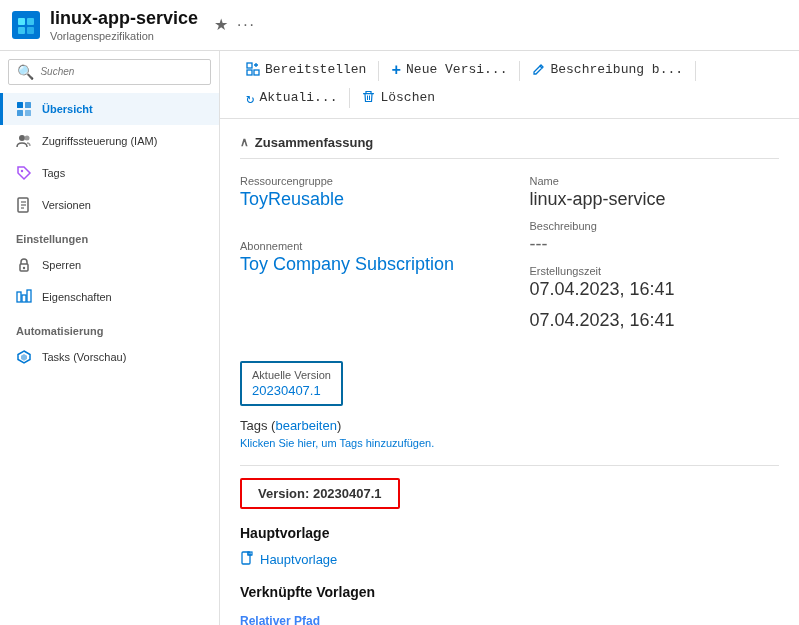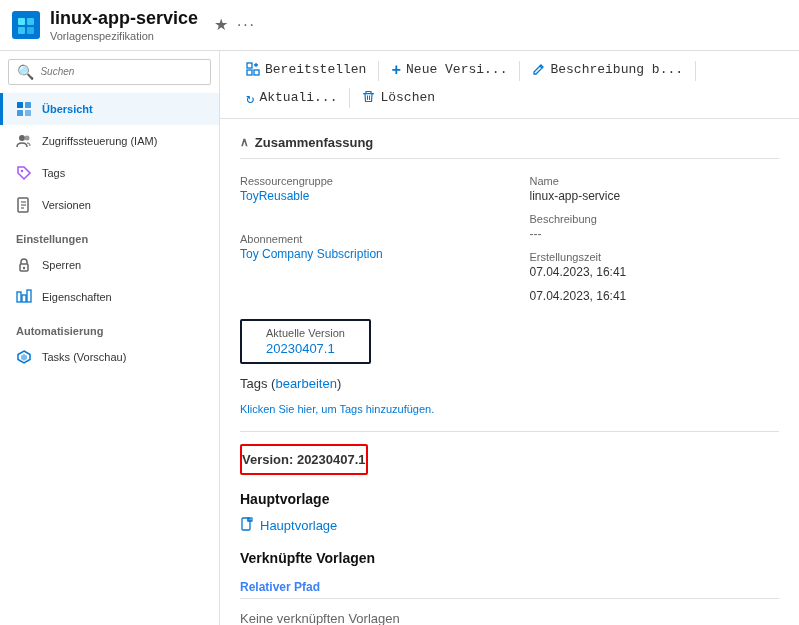--- a/index.html
+++ b/index.html
@@ -33,40 +33,40 @@
     .content { flex: 1; overflow-y: auto; background: #fff; }
     .toolbar { display: flex; align-items: center; gap: 0; padding: 6px 16px; border-bottom: 1px solid #e0e0e0; background: #fff; flex-shrink: 0; flex-wrap: wrap; }
     .toolbar-btn { display: flex; align-items: flex-start; gap: 5px; padding: 5px 10px; border: none; background: transparent; cursor: pointer; font-size: 13px; color: #333; border-radius: 2px; white-space: nowrap; font-family: Liberation Mono, monospace; }
     .toolbar-btn .btn-icon { font-size: 14px; color: #0078d4; }
     .toolbar-divider { width: 1px; height: 20px; background: #ddd; margin: 0 2px; }
 
     
     .summary-section { padding: 16px 20px; }
     .section-header { display: flex; align-items: center; gap: 6px; margin-bottom: 16px; font-size: 13px; font-weight: 600; color: #333; border-bottom: 1px solid #e0e0e0; padding-bottom: 8px; }
     .chevron-icon { color: #666; font-size: 12px; }
-    .grid-2col { display: grid; grid-template-columns: 1fr 1fr; gap: 12px 40px; margin-bottom: 8px; }
+    .grid-2col { display: grid; grid-template-columns: 1fr 1fr; gap: 12px 40px; margin-bottom: 22px; }
     .field-group { display: flex; flex-direction: column; gap: 2px; }
     .field-label { font-size: 11px; color: #666; }
-    .field-value { font-size: 12px; color: #333; }
+    .field-value { font-size: 18px; color: #333; }
     .field-value.link { color: #0078d4; cursor: pointer; text-decoration: none; }
     .field-value.muted { color: #666; }
 
     
-    .version-box { border: 2px solid #0f172a; border-radius: 2px; padding: 6px 24px; display: inline-block; margin: 8px 0 12px 0; }
+    .version-box { border: 2px solid #0369a1; border-radius: 2px; padding: 6px 10px; display: inline-block; margin: 8px 0 12px 0; }
     .version-box .vb-label { font-size: 11px; color: #555; margin-bottom: 2px; }
     .version-box .vb-value { color: #0078d4; font-size: 13px; cursor: pointer; }
 
-    .tags-row { font-size: 13px; color: #333; margin-bottom: 12px; }
+    .tags-row { font-size: 13px; color: #333; margin-bottom: 4px; }
     .tags-row a { color: #0078d4; cursor: pointer; text-decoration: none; }
     .tags-link { font-size: 11px; color: #0078d4; cursor: pointer; text-decoration: none; display: block; margin-bottom: 16px; }
 
     .divider { border: none; border-top: 1px solid #e0e0e0; margin: 0 0 12px 0; }
 
     
-    .version-banner { border: 2px solid #e00; border-radius: 2px; padding: 6px 0; display: inline-block; margin-bottom: 16px; font-size: 13px; font-weight: 600; color: #333; }
+    .version-banner { border: 2px solid #e00; border-radius: 2px; padding: 6px 16px; display: inline-block; margin-bottom: 16px; font-size: 13px; font-weight: 600; color: #333; }
 
     .subsection-title { font-size: 14px; font-weight: 600; color: #111; margin-bottom: 10px; }
     .template-link { display: flex; align-items: center; gap: 6px; color: #0078d4; cursor: pointer; font-size: 13px; margin-bottom: 16px; }
     .template-icon { color: #0078d4; font-size: 14px; }
 
     .table-section { margin-top: 8px; }
     .table-header { display: flex; border-bottom: 1px solid #e0e0e0; padding: 4px 0; margin-bottom: 4px; }
     .table-col-header { font-size: 12px; font-weight: 700; color: #3b82f6; flex: 1; }
     .table-empty { font-size: 13px; color: #666; padding: 8px 0; }
   </style>

